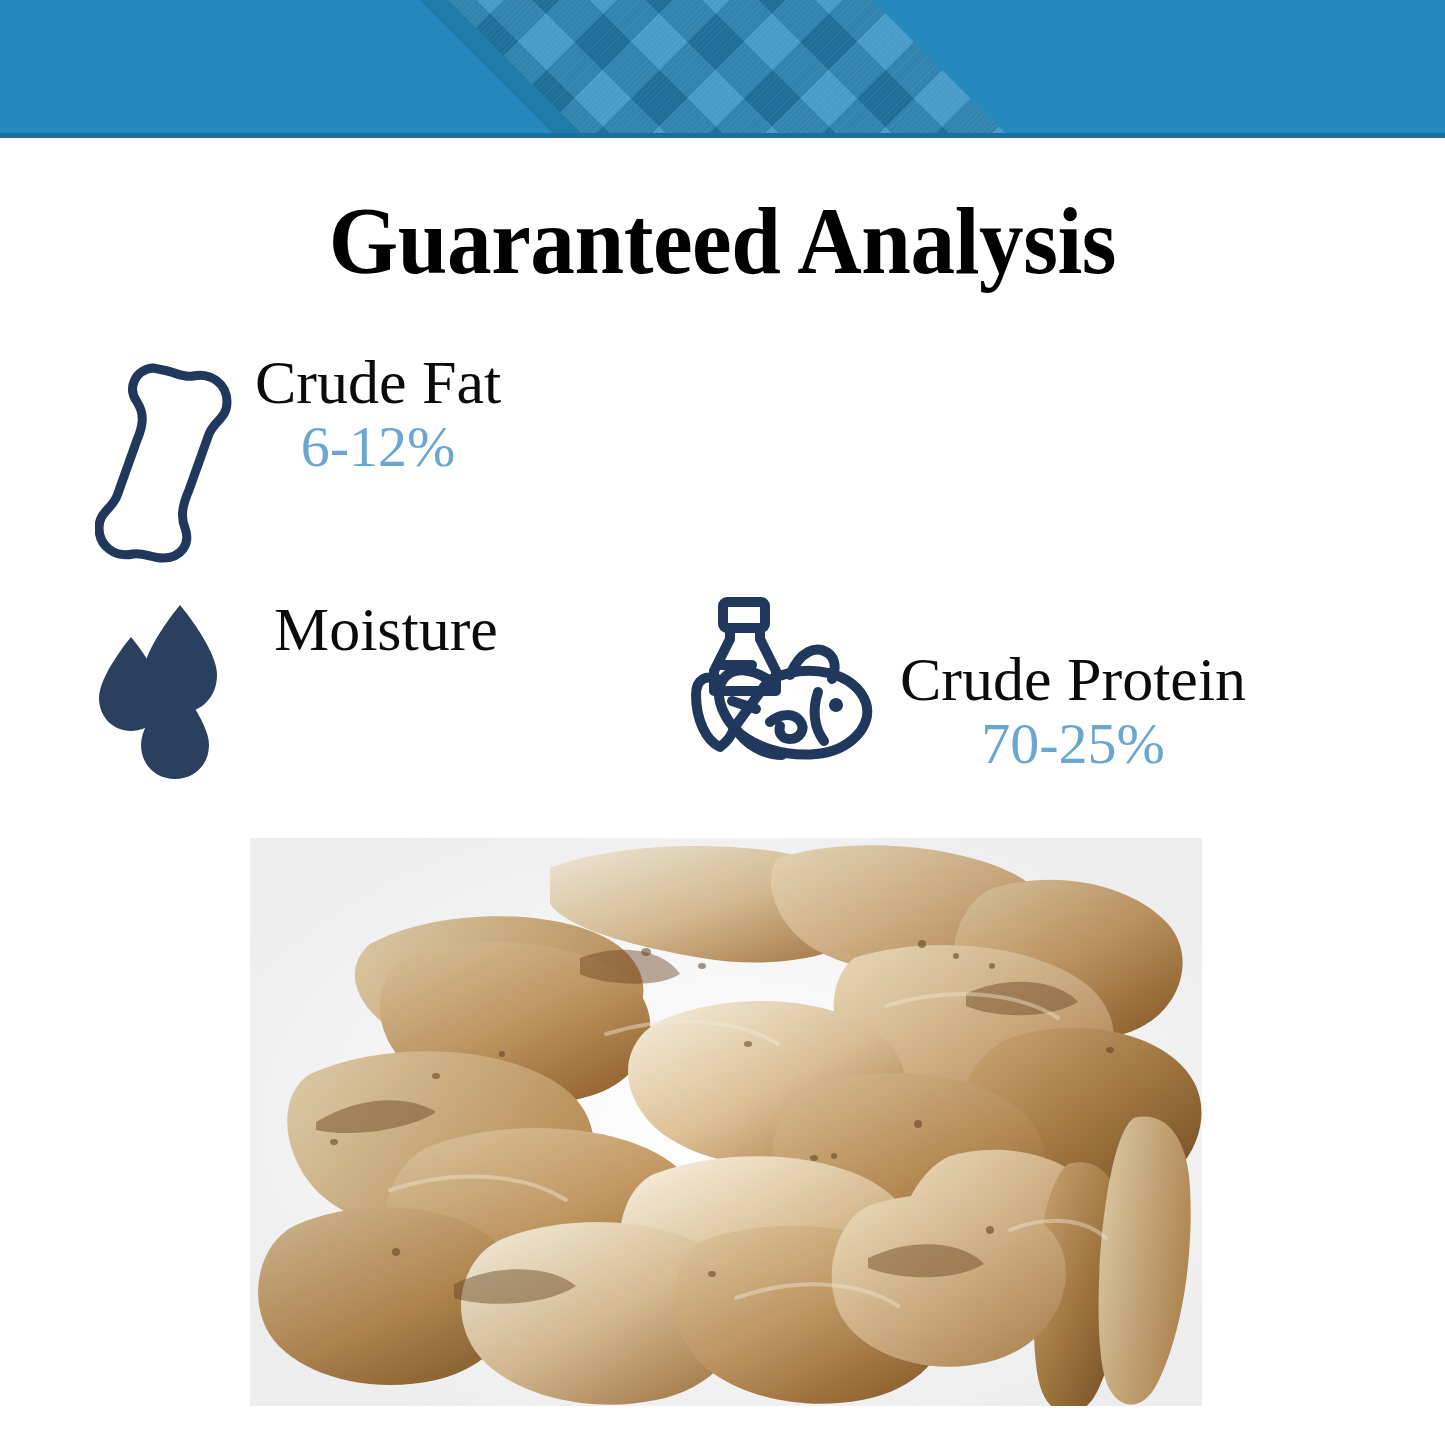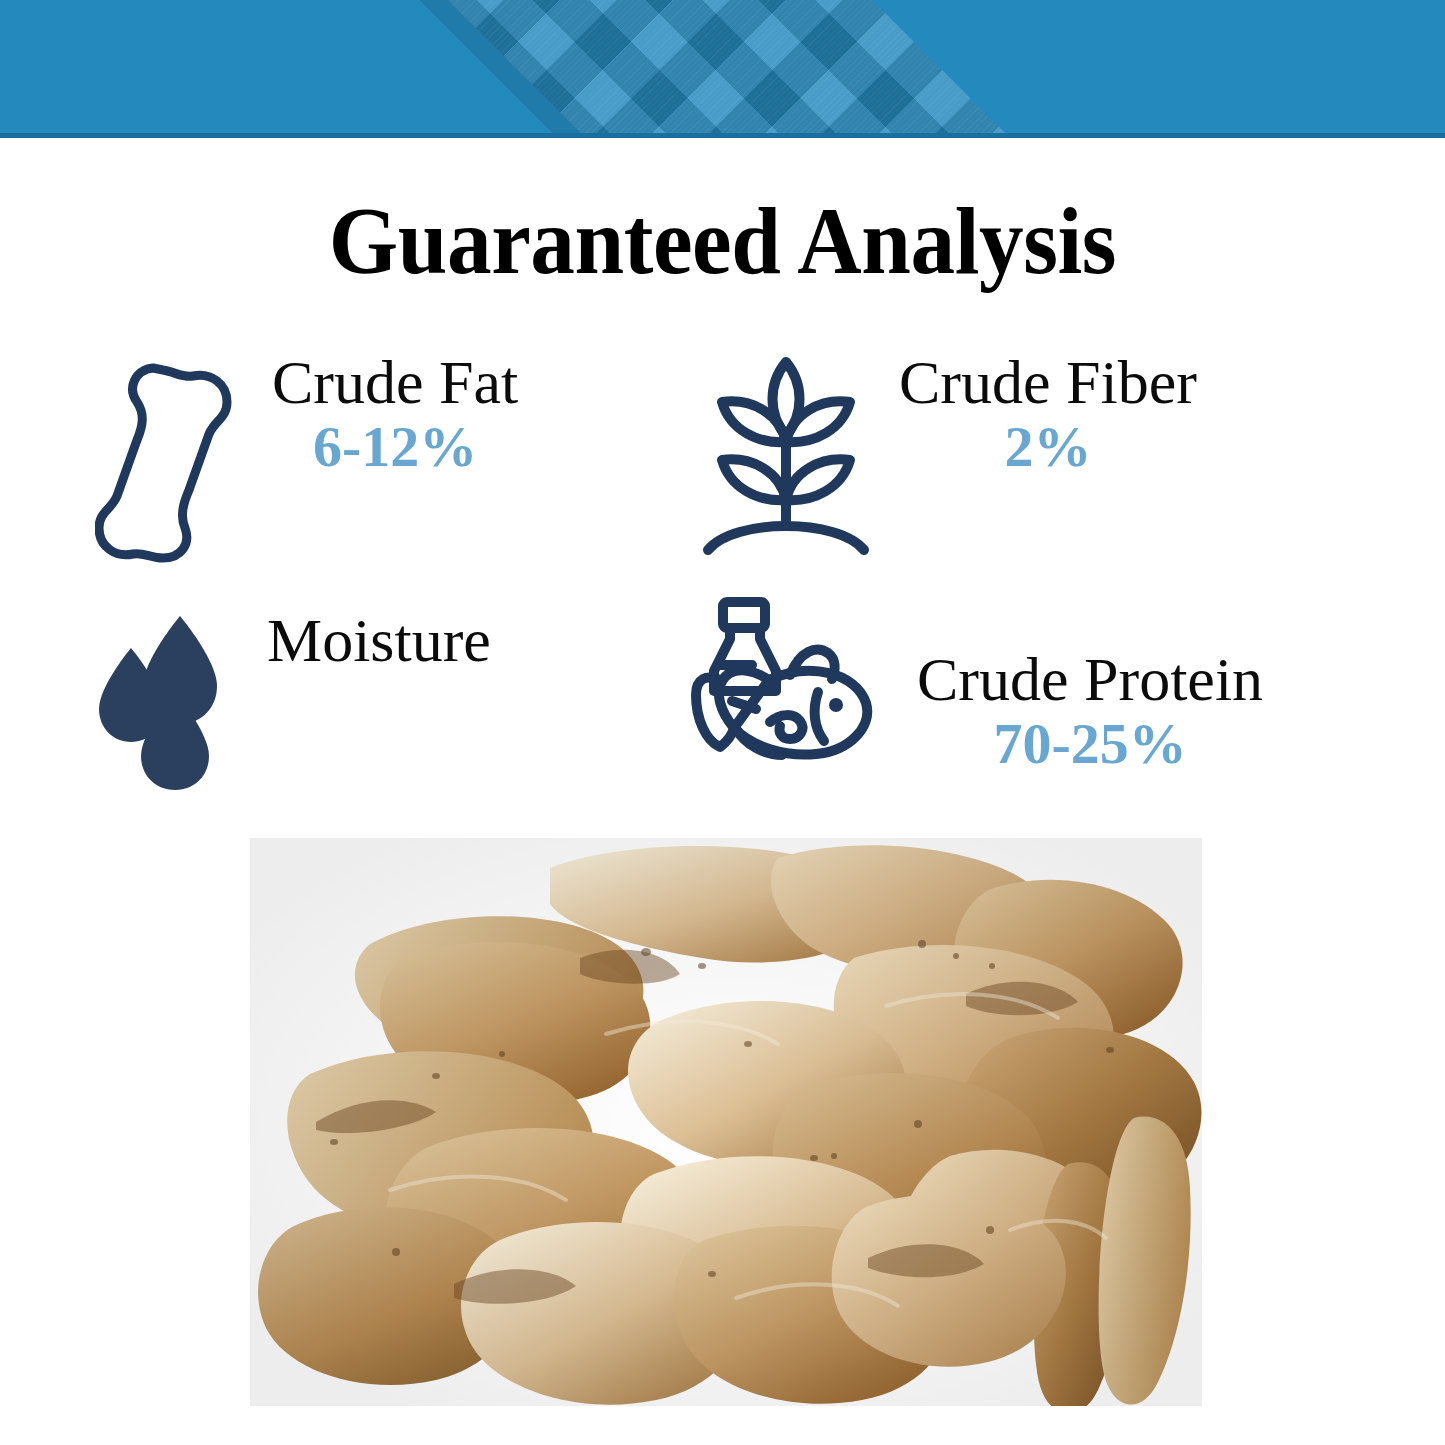--- a/index.html
+++ b/index.html
@@ -123,45 +123,45 @@
     position: absolute;
     display: flex;
     align-items: flex-start;
   }
   .stat-icon {
     flex: 0 0 auto;
     display: block;
   }
   .stat-text {
     display: block;
-    margin-left: 27px;
+    margin-left: 10px;
   }
   .stat-label {
     display: block;
     font-family: "Liberation Serif", "DejaVu Serif", serif;
     font-size: 62px;
     line-height: 1.05;
     color: #0b0b0b;
     white-space: nowrap;
   }
   .stat-value {
     display: block;
     font-family: "Liberation Serif", "DejaVu Serif", serif;
-    font-weight: bold;
+    font-weight: normal;
     font-size: 58px;
     line-height: 1.12;
     color: #69a7d0;
     text-align: center;
     white-space: nowrap;
   }
 
   
   .stat-fat      { left: 95px;  top: 5px; }
   .stat-fiber    { left: 700px; top: 5px; }
-  .stat-moisture { left: 95px;  top: 263px; }
+  .stat-moisture { left: 95px;  top: 252px; gap: 24px; }
   .stat-protein  { left: 690px; top: 250px; align-items: flex-end; }
 
   
   .photo {
     position: absolute;
     left: 250px; top: 838px;
     width: 952px; height: 568px;
   }
   .photo svg { display: block; width: 100%; height: 100%; }
 </style>
@@ -203,46 +203,20 @@
                    C 88 28, 80 22, 68 20
                    Z" fill="none" stroke="#20385c" stroke-width="9" stroke-linejoin="round" stroke-linecap="round"></path>
         </svg>
       </span>
       <span class="stat-text">
         <span class="stat-label">Crude Fat</span>
         <span class="stat-value">6-12%</span>
       </span>
     </div>
 
-    <div class="stat stat-fiber">
-      <span class="stat-icon">
-        <svg width="172" height="205" viewBox="0 0 172 205" aria-hidden="true">
-          <g fill="none" stroke="#20385c" stroke-width="10" stroke-linejoin="round" stroke-linecap="round">
-
-            <path d="M 86 82 L 86 170"></path>
-
-            <path d="M 8 200 C 34 168, 138 168, 164 200"></path>
-
-            <path d="M 86 12 C 104 34, 104 64, 86 86 C 68 64, 68 34, 86 12 Z"></path>
-
-            <path d="M 86 92 C 58 94, 30 80, 22 52 C 52 48, 80 64, 86 92 Z"></path>
-
-            <path d="M 86 92 C 114 94, 142 80, 150 52 C 120 48, 92 64, 86 92 Z"></path>
-
-            <path d="M 86 150 C 58 152, 30 138, 22 110 C 52 106, 80 122, 86 150 Z"></path>
-
-            <path d="M 86 150 C 114 152, 142 138, 150 110 C 120 106, 92 122, 86 150 Z"></path>
-          </g>
-        </svg>
-      </span>
-      <span class="stat-text">
-        <span class="stat-label">Crude Fiber</span>
-        <span class="stat-value">2%</span>
-      </span>
-    </div>
 
     <div class="stat stat-moisture">
       <span class="stat-icon">
         <svg width="145" height="185" viewBox="0 0 145 185" aria-hidden="true">
           <g fill="#2b3f5f">
 
             <path d="M 85 8 C 85 8, 122 52, 122 78 C 122 100, 106 116, 85 116
                      C 64 116, 48 100, 48 78 C 48 52, 85 8, 85 8 Z"></path>
 
             <path d="M 30 40 C 30 40, 62 78, 62 101 C 62 120, 48 134, 30 134

